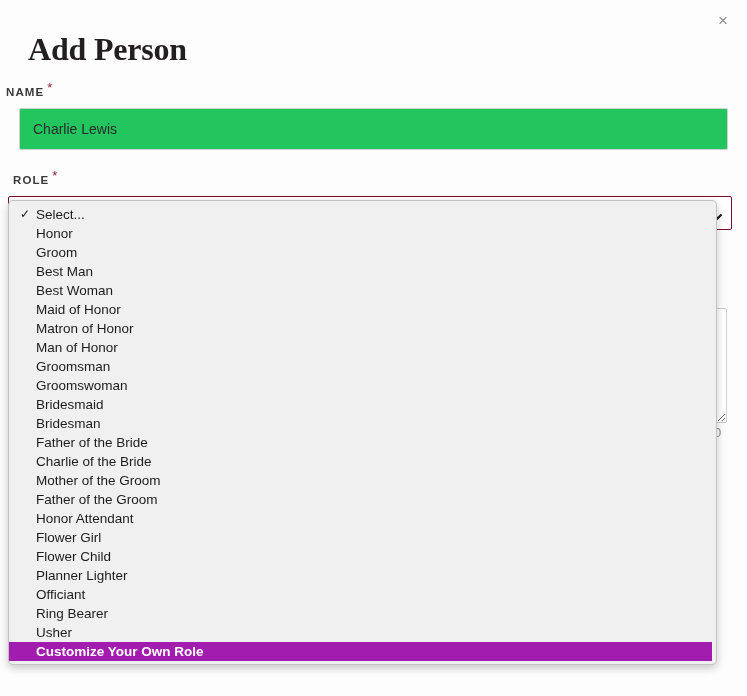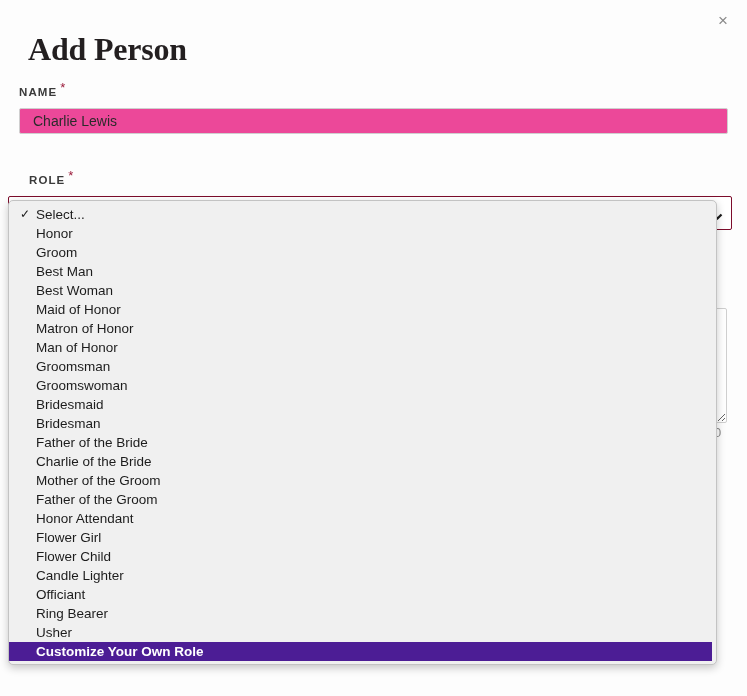--- a/index.html
+++ b/index.html
@@ -69,31 +69,31 @@
     color: #9b1b3a;
     font-size: 13px;
     font-weight: normal;
     vertical-align: super;
     line-height: 0;
     margin-left: 3px;
     position: relative;
     top: 1px;
   }
 
-  .label-name { left: 19px; top: 86px; }
-  .label-role { left: 29px; top: 174px; }
+  .label-name { left: 6px; top: 86px; }
+  .label-role { left: 13px; top: 174px; }
 
   .text-input {
     position: absolute;
     left: 19px;
     top: 108px;
     width: 709px;
-    height: 26px;
+    height: 42px;
     border: 1px solid #cfcfcf;
-    background: #ec4899;
+    background: #22c55e;
     border-radius: 2px;
     padding: 0 13px;
     font-family: "Liberation Sans", sans-serif;
     font-size: 14px;
     color: #2b2b2b;
   }
 
   
   .role-select {
     position: absolute;
@@ -166,21 +166,21 @@
 
   .popup-option.checked::before {
     content: "\2713";
     position: absolute;
     left: 11px;
     font-size: 12px;
     color: #1c1c1c;
   }
 
   .popup-option.highlighted {
-    background: #4c1d95;
+    background: #a21caf;
     color: #ffffff;
     font-weight: bold;
   }
 </style>
 </head>
 <body>
 
 <div class="modal">
 
   <button class="close-btn">×</button>
@@ -222,20 +222,20 @@
       <div class="popup-option">Groomswoman</div>
       <div class="popup-option">Bridesmaid</div>
       <div class="popup-option">Bridesman</div>
       <div class="popup-option">Father of the Bride</div>
       <div class="popup-option">Charlie of the Bride</div>
       <div class="popup-option">Mother of the Groom</div>
       <div class="popup-option">Father of the Groom</div>
       <div class="popup-option">Honor Attendant</div>
       <div class="popup-option">Flower Girl</div>
       <div class="popup-option">Flower Child</div>
-      <div class="popup-option">Candle Lighter</div>
+      <div class="popup-option">Planner Lighter</div>
       <div class="popup-option">Officiant</div>
       <div class="popup-option">Ring Bearer</div>
       <div class="popup-option">Usher</div>
       <div class="popup-option highlighted">Customize Your Own Role</div>
     </div>
 
 </div>
 
 </body></html>

